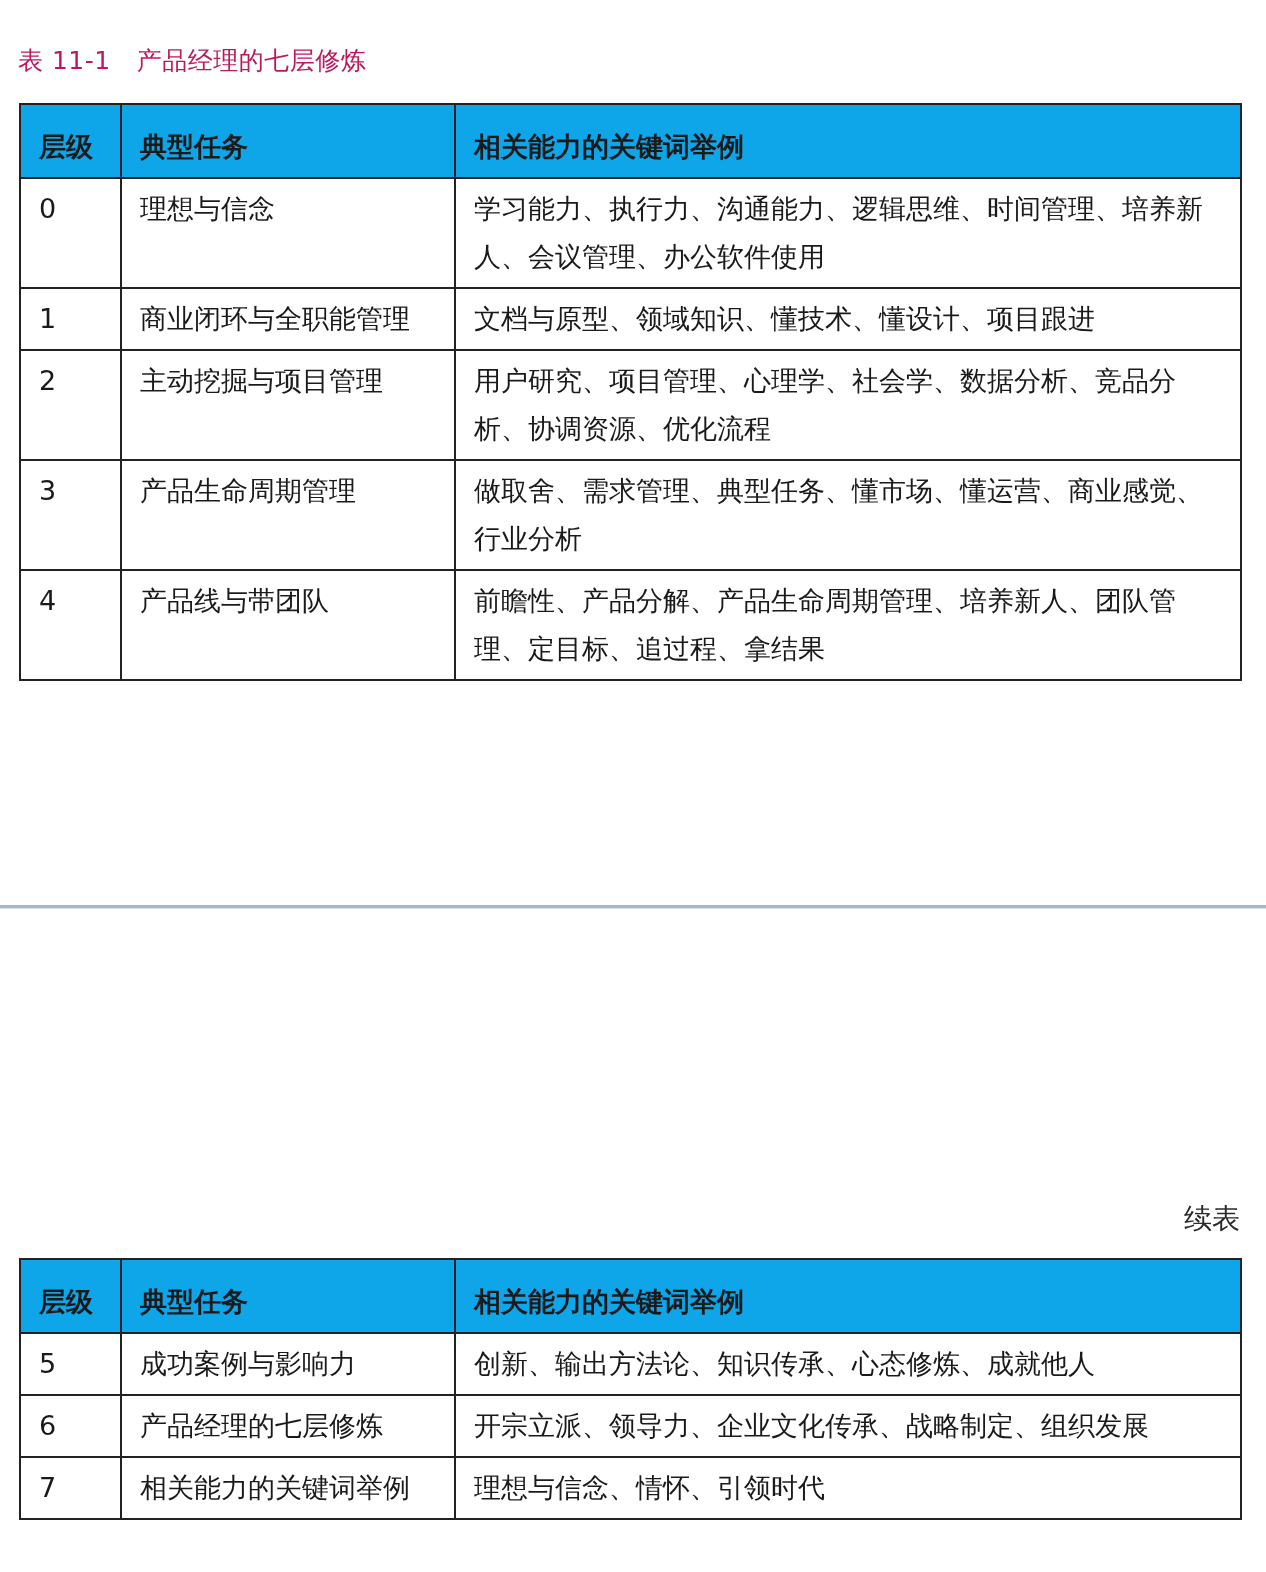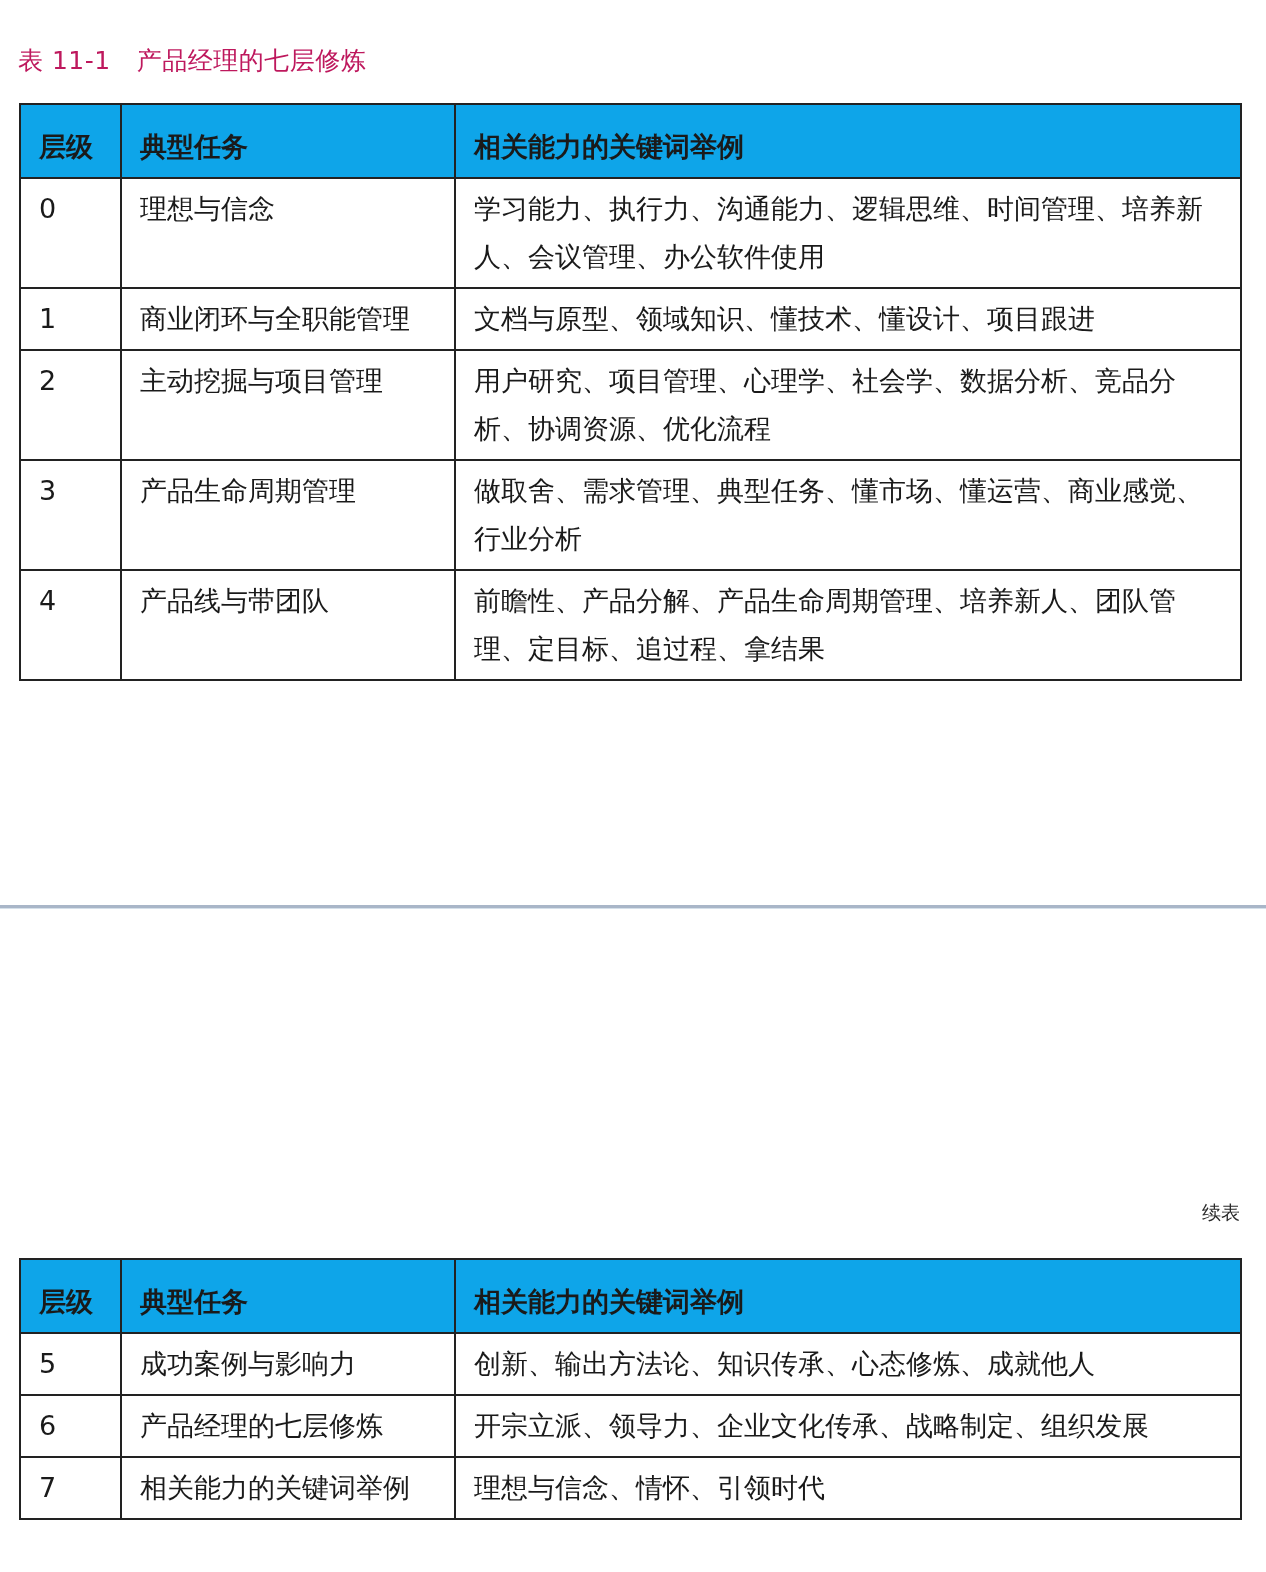--- a/index.html
+++ b/index.html
@@ -8,21 +8,21 @@
     font-family: "DejaVu Sans", "Liberation Sans", sans-serif;
     color: #1a1a1a;
   }
   .caption {
     position: absolute; left: 18px; top: 44px;
     font-size: 25px; color: #be185d; letter-spacing: 0.5px;
   }
   .caption .num { margin-right: 26px; }
   .cont {
     position: absolute; right: 26px; top: 1200px;
-    font-size: 19px; color: #2a2a2a; font-family: Liberation Mono, monospace;
+    font-size: 28px; color: #2a2a2a; font-family: Liberation Mono, monospace;
   }
   table.t {
     position: absolute; left: 19px; width: 1221px;
     border-collapse: collapse; table-layout: fixed;
   }
   table.t th, table.t td {
     border: 2px solid #222;
     font-size: 27px; text-align: left; vertical-align: top;
     padding: 0 18px; line-height: 48px;
     word-break: break-all;

